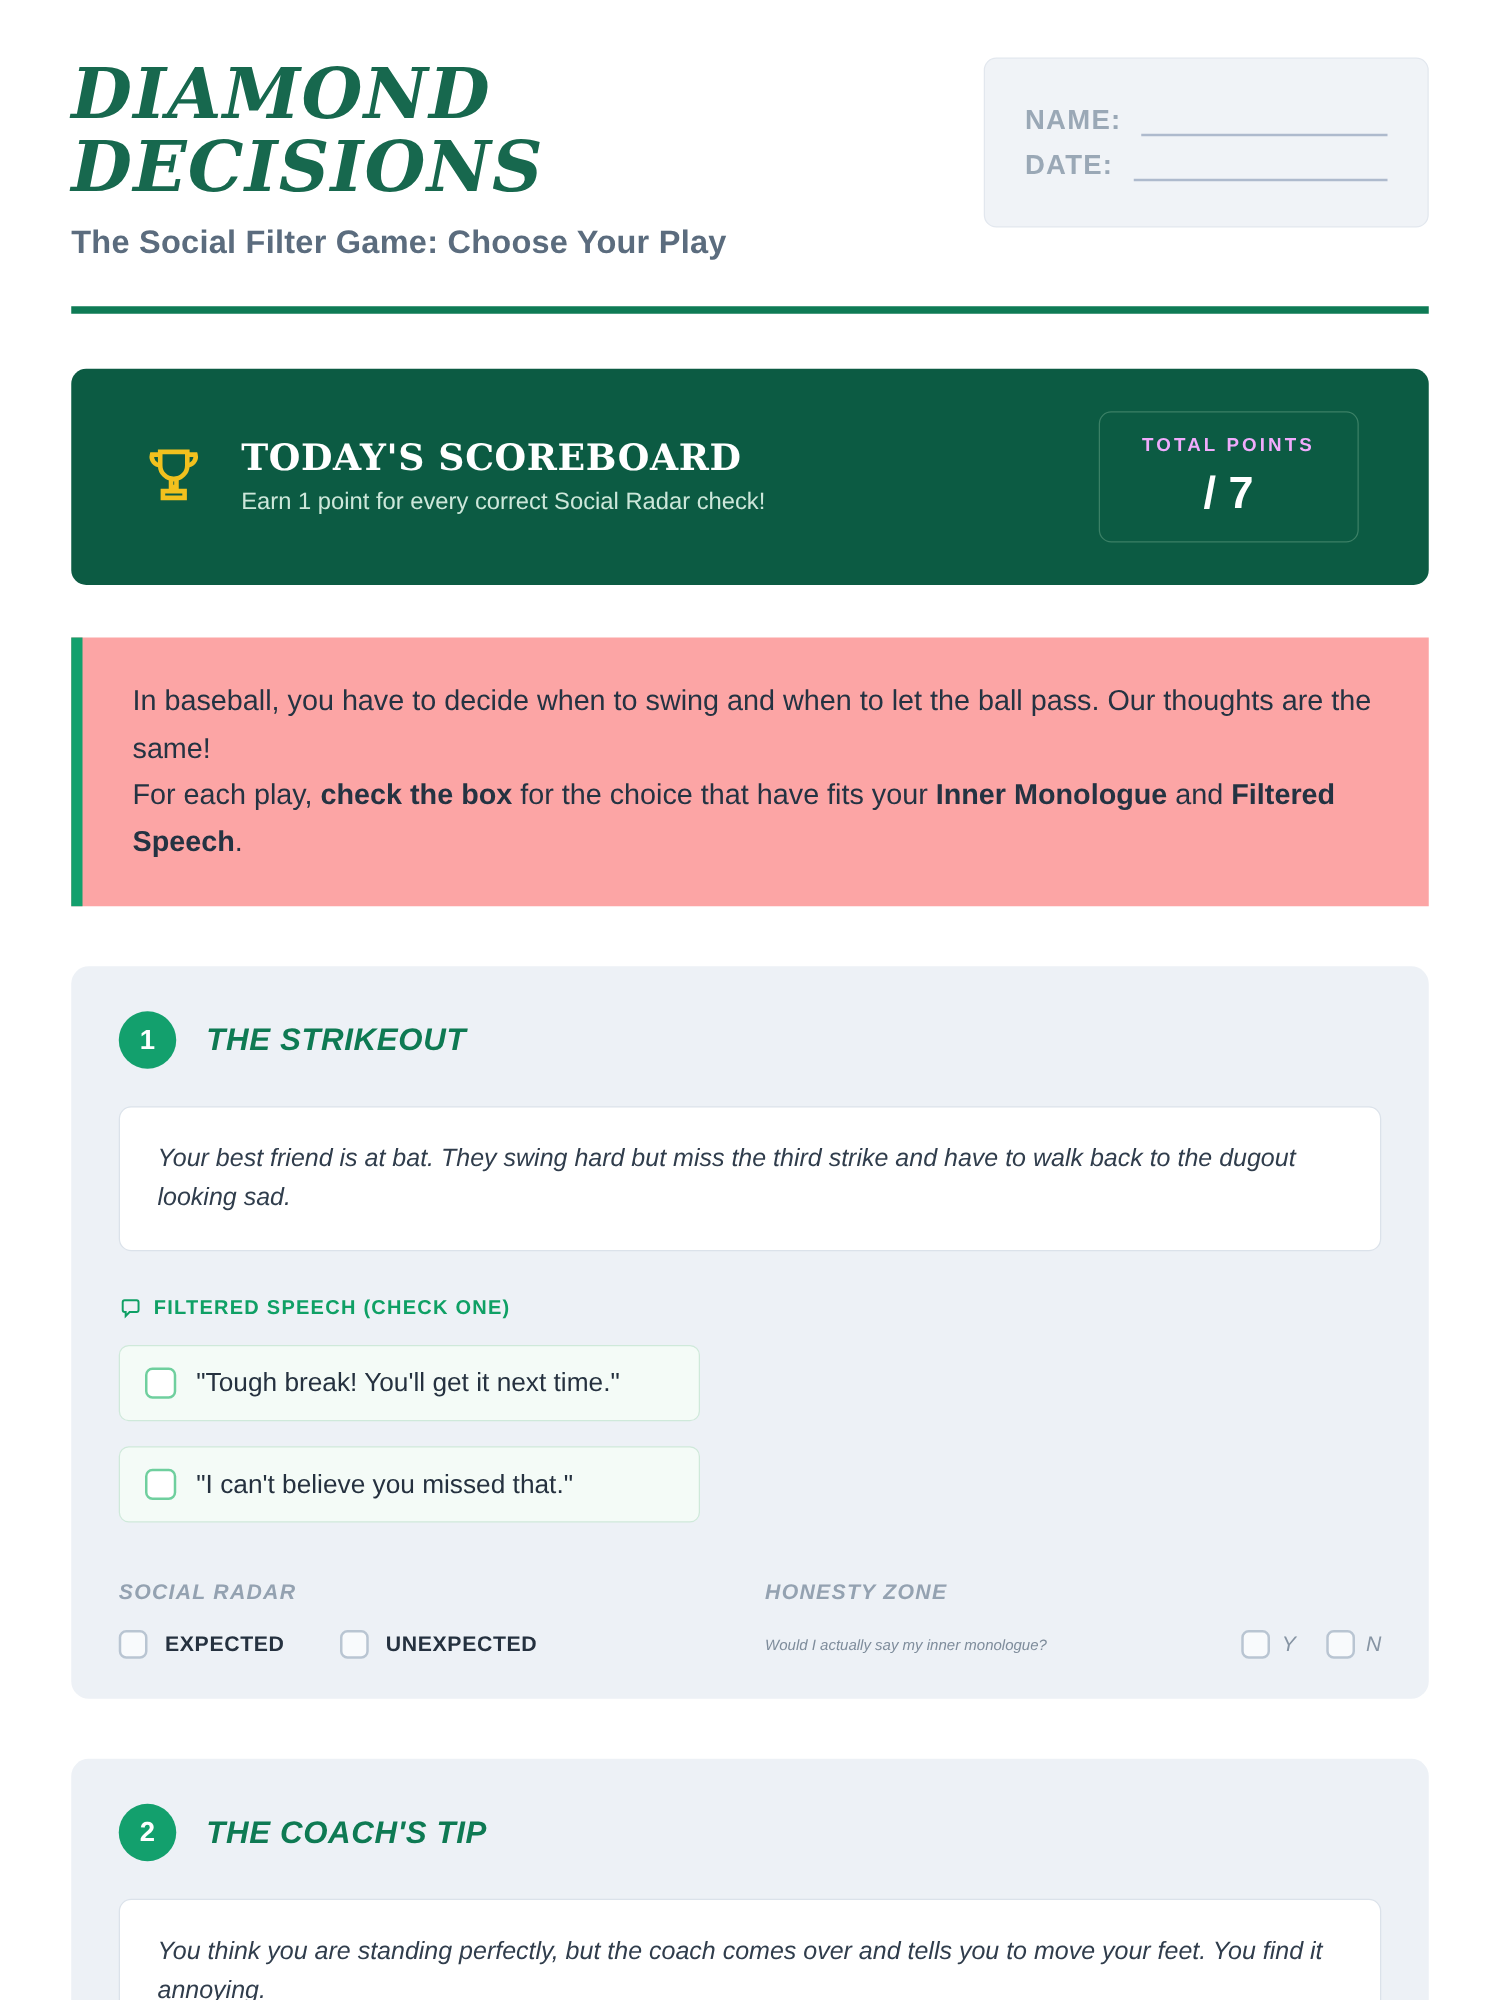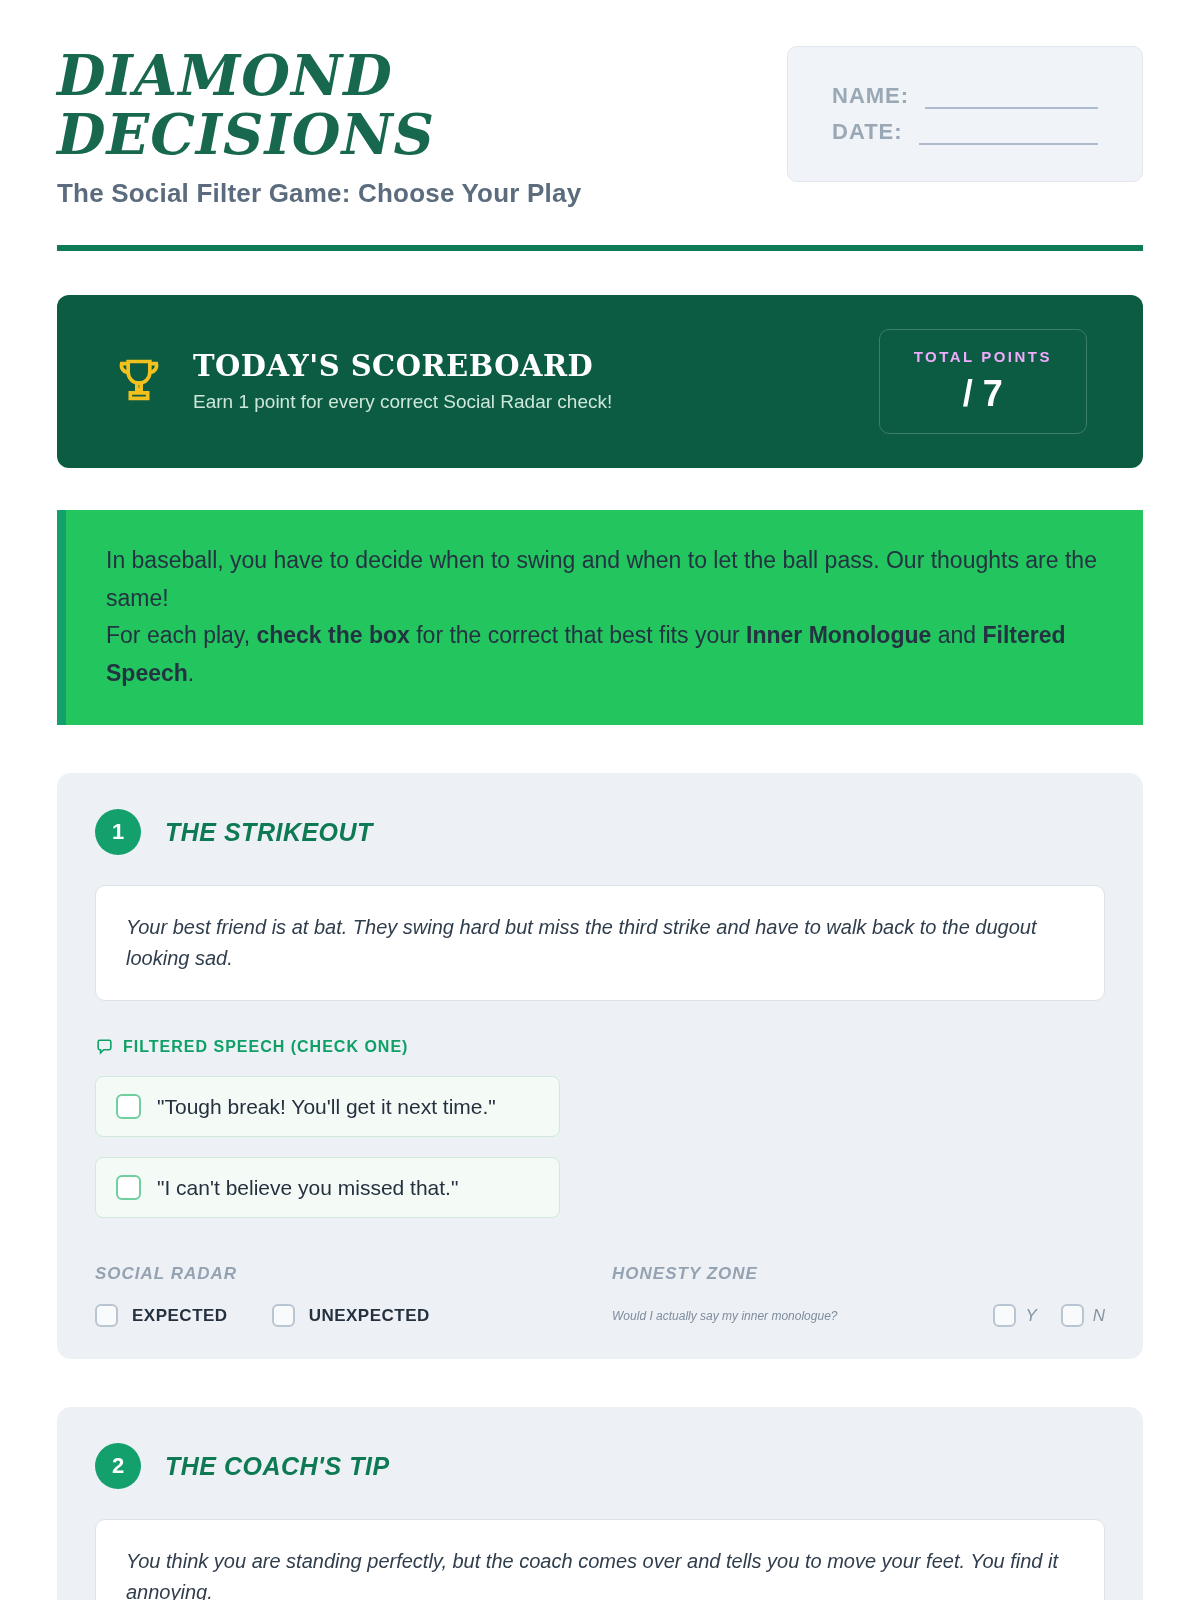--- a/index.html
+++ b/index.html
@@ -30,21 +30,21 @@
     letter-spacing: 0.2px;
   }
   .idbox {
     background: #f0f3f7;
     border: 1px solid #e2e7ee;
     border-radius: 10px;
     padding: 26px 28px;
     width: 356px;
     flex: none;
   }
-  .idrow { display: flex; align-items: flex-end; gap: 16px; margin: 10px 16px; }
+  .idrow { display: flex; align-items: flex-end; gap: 16px; margin: 10px 4px; }
   .idlabel { color: #9aa8b6; font-weight: bold; font-size: 22px; letter-spacing: 1px; }
   .idline { flex: 1; border-bottom: 2px solid #aebacd; height: 24px; }
 
   .divider { height: 6px; background: #0e7b55; margin-top: 36px; }
 
   
   .board {
     margin-top: 44px;
     background: #0c5b43;
     border-radius: 12px;
@@ -69,21 +69,21 @@
     padding: 18px 34px;
     text-align: center;
     min-width: 190px;
   }
   .points-label { font-size: 15px; letter-spacing: 2.5px; font-weight: bold; color: #f0abfc; }
   .points-value { font-size: 36px; font-weight: bold; margin-top: 8px; color: #ffffff; }
 
   
   .intro {
     margin-top: 42px;
-    background: #22c55e;
+    background: #fca5a5;
     border-left: 9px solid #13a06d;
     padding: 32px 40px;
     font-size: 23px;
     line-height: 1.65;
     color: #243342;
   }
   .intro b { font-weight: bold; }
 
   
   .card {
@@ -197,21 +197,21 @@
       <div class="board-sub">Earn 1 point for every correct Social Radar check!</div>
     </div>
     <div class="points-box">
       <div class="points-label">TOTAL POINTS</div>
       <div class="points-value">/ 7</div>
     </div>
   </div>
 
   <div class="intro">
     <div>In baseball, you have to decide when to swing and when to let the ball pass. Our thoughts are the same!</div>
-    <div><span>For each play, </span><b>check the box</b><span> for the correct that best fits your </span><b>Inner Monologue</b><span> and </span><b>Filtered Speech</b><span>.</span></div>
+    <div><span>For each play, </span><b>check the box</b><span> for the choice that have fits your </span><b>Inner Monologue</b><span> and </span><b>Filtered Speech</b><span>.</span></div>
   </div>
 
   <div class="card">
     <div class="card-head">
       <div class="num">1</div>
       <div class="card-title">THE STRIKEOUT</div>
     </div>
 
     <div class="scenario">Your best friend is at bat. They swing hard but miss the third strike and have to walk back to the dugout looking sad.</div>
 

